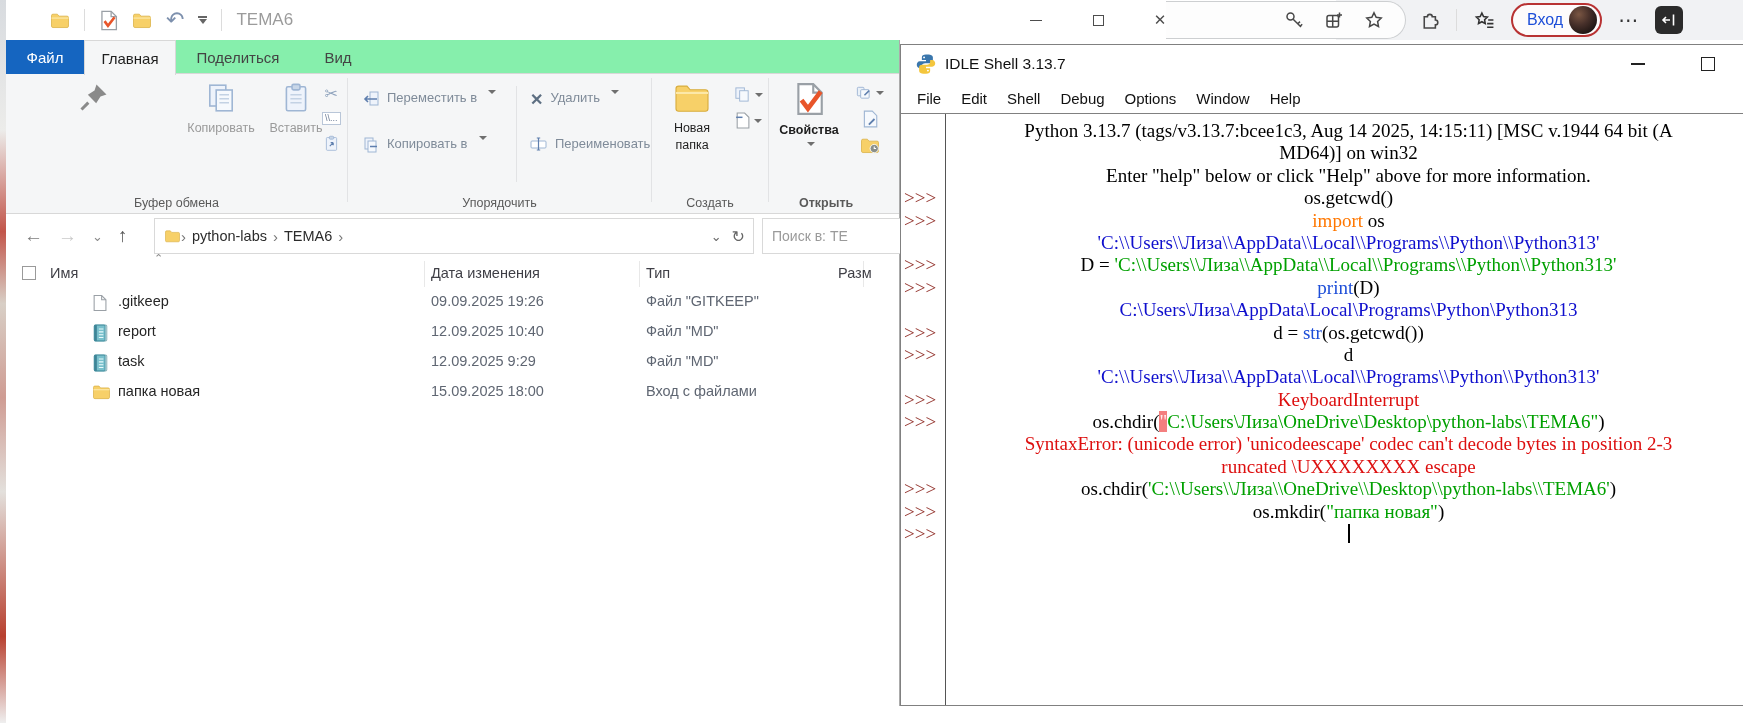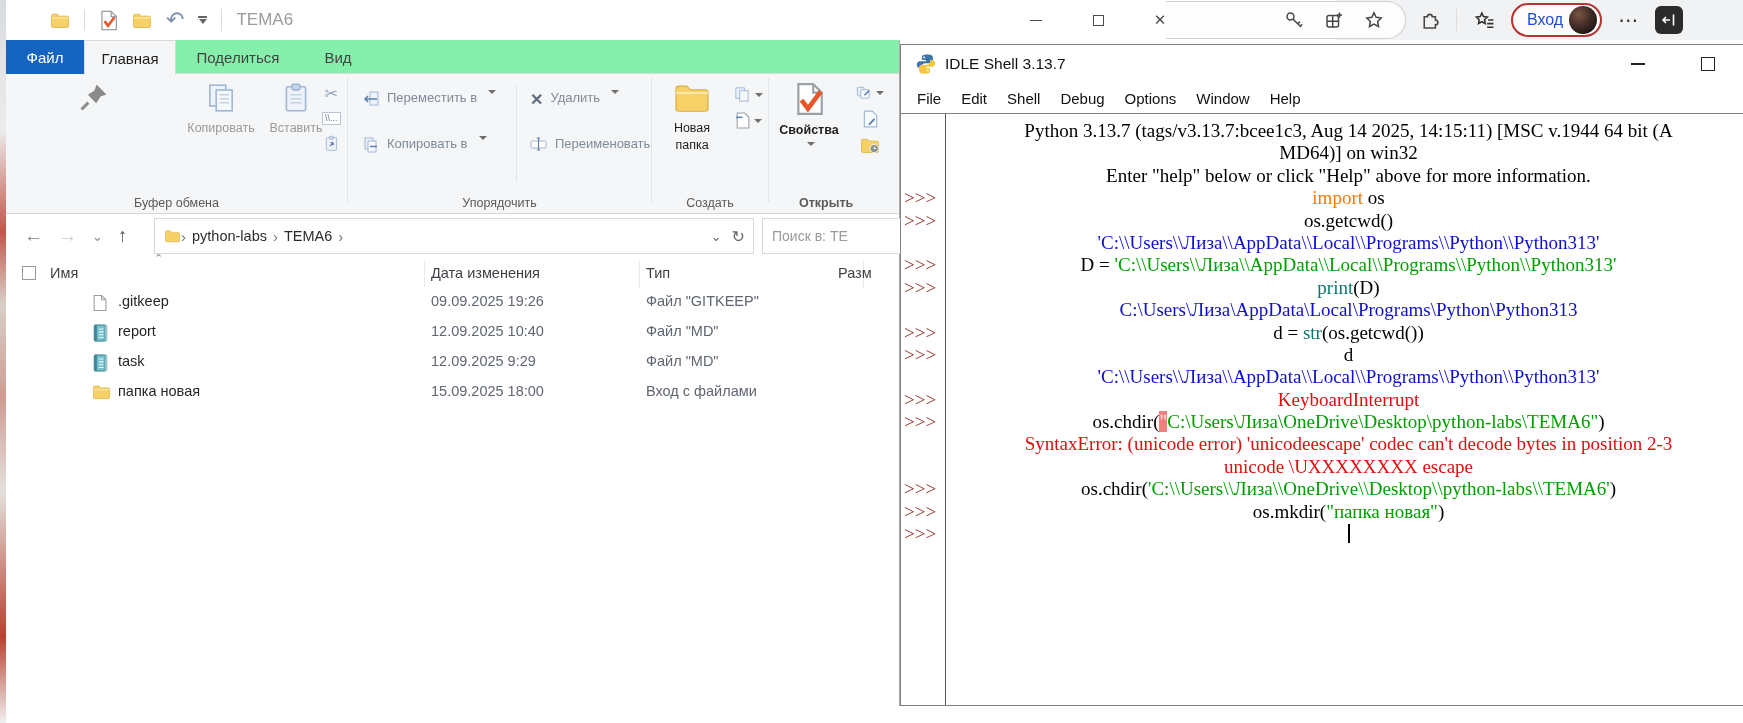--- a/index.html
+++ b/index.html
@@ -99,21 +99,21 @@
   .idle-menu { display:flex; height:30px; align-items:center; padding-left:6px; }
   .idle-menu .mi { font-size:15px; color:#111; padding:0 10px; }
   .console { position:absolute; left:0; right:0; top:68px; bottom:0; border-top:1px solid #808080; background:#fff; overflow:hidden; }
   .gutter { position:absolute; left:0; top:0; width:44px; bottom:0; padding-top:6px; }
   .gutsep { position:absolute; left:44px; top:0; width:1px; bottom:0; background:#555; }
   .gline { height:22.4px; line-height:22.4px; font-family:"Liberation Serif", serif; font-size:19px; color:#963832; padding-left:3px; white-space:pre; }
   .ctext { position:absolute; left:53px; top:0; right:0; bottom:0; padding-top:6px;text-align:center; }
   .cline { height:22.4px; line-height:22.4px; font-family:"Liberation Serif", serif; font-size:19px; white-space:pre; color:#000; }
   .c-k { color:#000; }
   .c-kw { color:#ff7700; }
-  .c-bi { color:#0f766e; }
+  .c-bi { color:#1d4ed8; }
   .c-str { color:#00a000; }
   .c-out { color:#0f0fcd; }
   .c-err { color:#dd0f0f; }
   .c-hl { background:#f47f7f; color:#ffecec; }
   .cursor { display:inline-block; width:2px; height:19px; background:#000; vertical-align:-3px; }
 
   svg { display:block; }
 </style>
 </head>
 <body>
@@ -511,32 +511,32 @@
           <div class="gline">&nbsp;</div>
           <div class="gline">&gt;&gt;&gt;</div>
           <div class="gline">&gt;&gt;&gt;</div>
           <div class="gline">&gt;&gt;&gt;</div>
         </div>
       <div class="gutsep"></div>
       <div class="ctext" id="idle-text">
           <div class="cline"><span class="c-k">Python 3.13.7 (tags/v3.13.7:bcee1c3, Aug 14 2025, 14:15:11) [MSC v.1944 64 bit (A</span></div>
           <div class="cline"><span class="c-k">MD64)] on win32</span></div>
           <div class="cline"><span class="c-k">Enter "help" below or click "Help" above for more information.</span></div>
+          <div class="cline"><span class="c-k">os.getcwd()</span></div>
           <div class="cline"><span class="c-kw">import</span><span class="c-k"> os</span></div>
-          <div class="cline"><span class="c-k">os.getcwd()</span></div>
           <div class="cline"><span class="c-out">'C:\\Users\\Лиза\\AppData\\Local\\Programs\\Python\\Python313'</span></div>
           <div class="cline"><span class="c-k">D = </span><span class="c-str">'C:\\Users\\Лиза\\AppData\\Local\\Programs\\Python\\Python313'</span></div>
           <div class="cline"><span class="c-bi">print</span><span class="c-k">(D)</span></div>
           <div class="cline"><span class="c-out">C:\Users\Лиза\AppData\Local\Programs\Python\Python313</span></div>
           <div class="cline"><span class="c-k">d = </span><span class="c-bi">str</span><span class="c-k">(os.getcwd())</span></div>
           <div class="cline"><span class="c-k">d</span></div>
           <div class="cline"><span class="c-out">'C:\\Users\\Лиза\\AppData\\Local\\Programs\\Python\\Python313'</span></div>
           <div class="cline"><span class="c-err">KeyboardInterrupt</span></div>
           <div class="cline"><span class="c-k">os.chdir(</span><span class="c-hl">"</span><span class="c-str">C:\Users\Лиза\OneDrive\Desktop\python-labs\ТЕМА6"</span><span class="c-k">)</span></div>
           <div class="cline"><span class="c-err">SyntaxError: (unicode error) 'unicodeescape' codec can't decode bytes in position 2-3</span></div>
-          <div class="cline"><span class="c-err">unicode \UXXXXXXXX escape</span></div>
+          <div class="cline"><span class="c-err">runcated \UXXXXXXXX escape</span></div>
           <div class="cline"><span class="c-k">os.chdir(</span><span class="c-str">'C:\\Users\\Лиза\\OneDrive\\Desktop\\python-labs\\ТЕМА6'</span><span class="c-k">)</span></div>
           <div class="cline"><span class="c-k">os.mkdir(</span><span class="c-str">"папка новая"</span><span class="c-k">)</span></div>
           <div class="cline"><span class="cursor"></span></div>
         </div>
     </div>
   </div>
 </div>
 
 </body></html>

